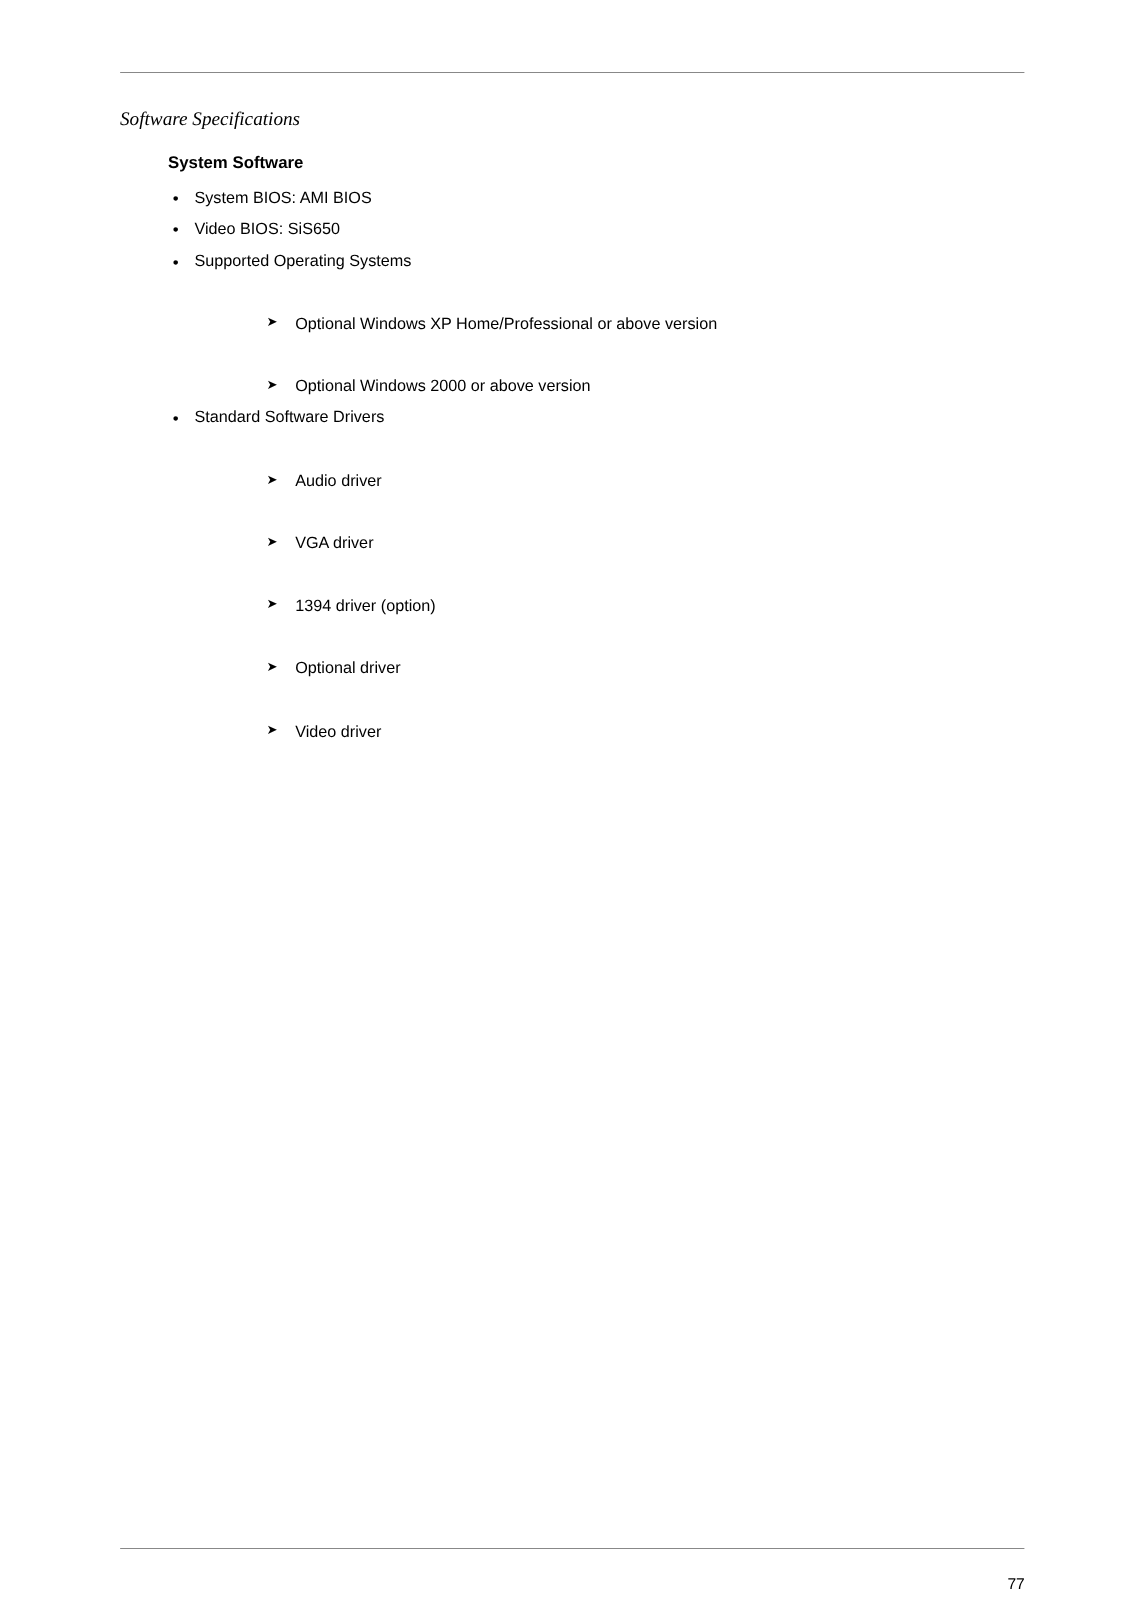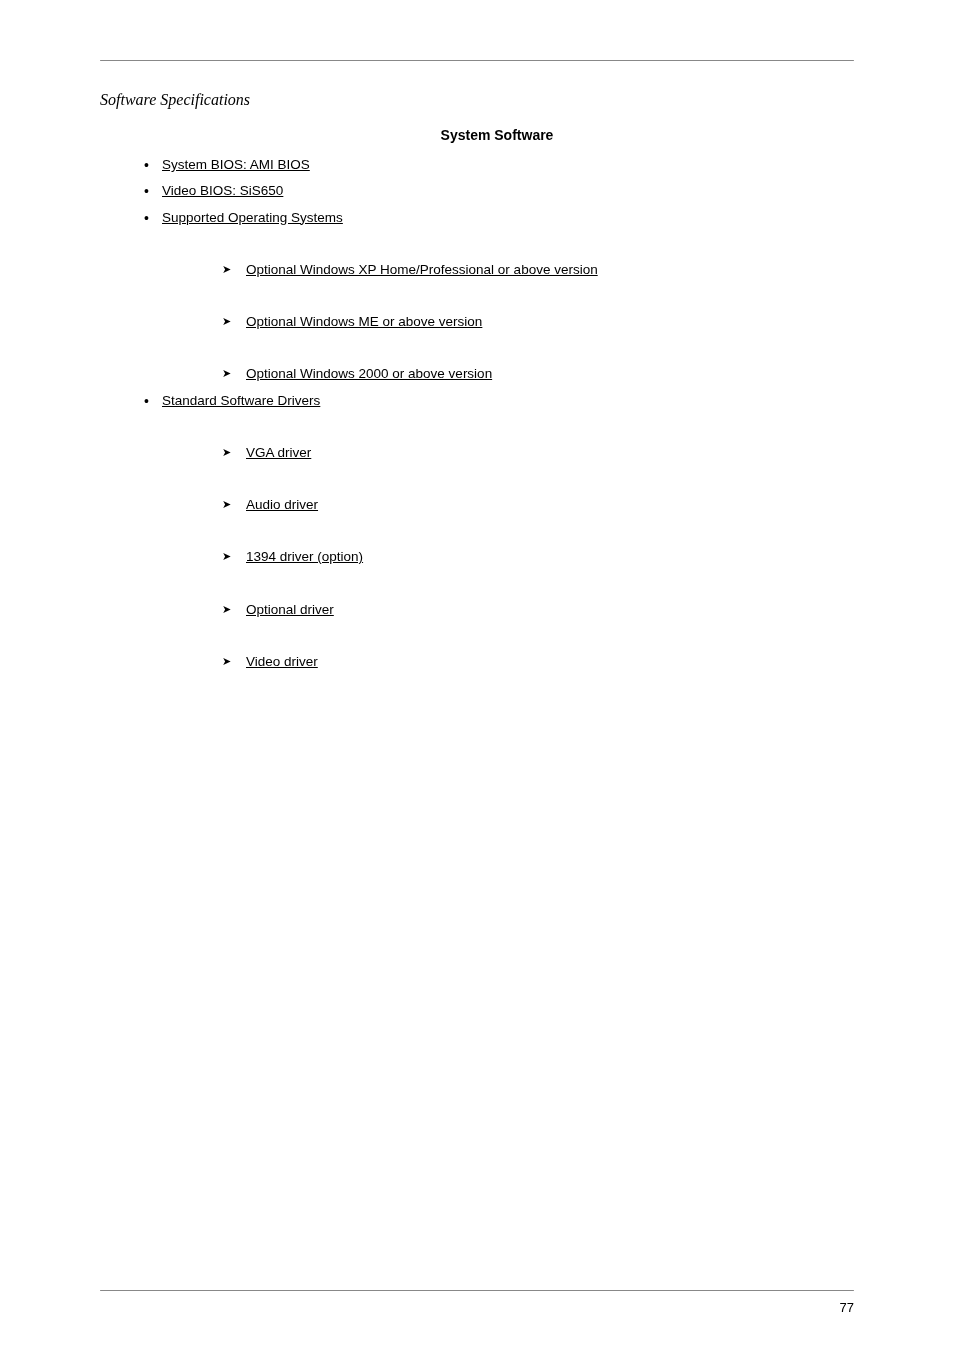--- a/index.html
+++ b/index.html
@@ -40,28 +40,26 @@
       margin-bottom: 18px;
       color: #000;
     }
 
     .subsection-title {
       font-family: Arial, Helvetica, sans-serif;
       font-size: 14px;
       font-weight: bold;
       margin-bottom: 12px;
       margin-left: 40px;
-      text-align: center;
     }
 
     .bullet-list {
       list-style: none;
       margin-left: 40px;
       margin-bottom: 10px;
-      text-decoration: underline;
     }
 
     .bullet-list > li {
       position: relative;
       padding-left: 22px;
       margin-bottom: 6px;
       font-family: Arial, Helvetica, sans-serif;
       font-size: 13.5px;
       line-height: 1.5;
     }
@@ -104,21 +102,21 @@
       border: none;
       border-top: 1px solid #888888;
       position: absolute;
       bottom: 60px;
       left: 100px;
       right: 100px;
     }
 
     .page-number {
       position: absolute;
-      bottom: 36px;
+      bottom: 24px;
       right: 100px;
       font-family: Arial, Helvetica, sans-serif;
       font-size: 13px;
       color: #000;
     }
   </style>
 </head>
 <body>
 
 <div class="page">
@@ -135,35 +133,32 @@
     <li>
       <span>Video BIOS: SiS650</span>
     </li>
     <li>
       <span>Supported Operating Systems</span>
       <ul class="arrow-list">
         <li>
           <span>Optional Windows XP Home/Professional or above version</span>
         </li>
         <li>
-          <span>Optional Windows ME or above version</span>
-        </li>
-        <li>
           <span>Optional Windows 2000 or above version</span>
         </li>
       </ul>
     </li>
     <li>
       <span>Standard Software Drivers</span>
       <ul class="arrow-list">
         <li>
-          <span>VGA driver</span>
+          <span>Audio driver</span>
         </li>
         <li>
-          <span>Audio driver</span>
+          <span>VGA driver</span>
         </li>
         <li>
           <span>1394 driver (option)</span>
         </li>
         <li>
           <span>Optional driver</span>
         </li>
         <li>
           <span>Video driver</span>
         </li>

